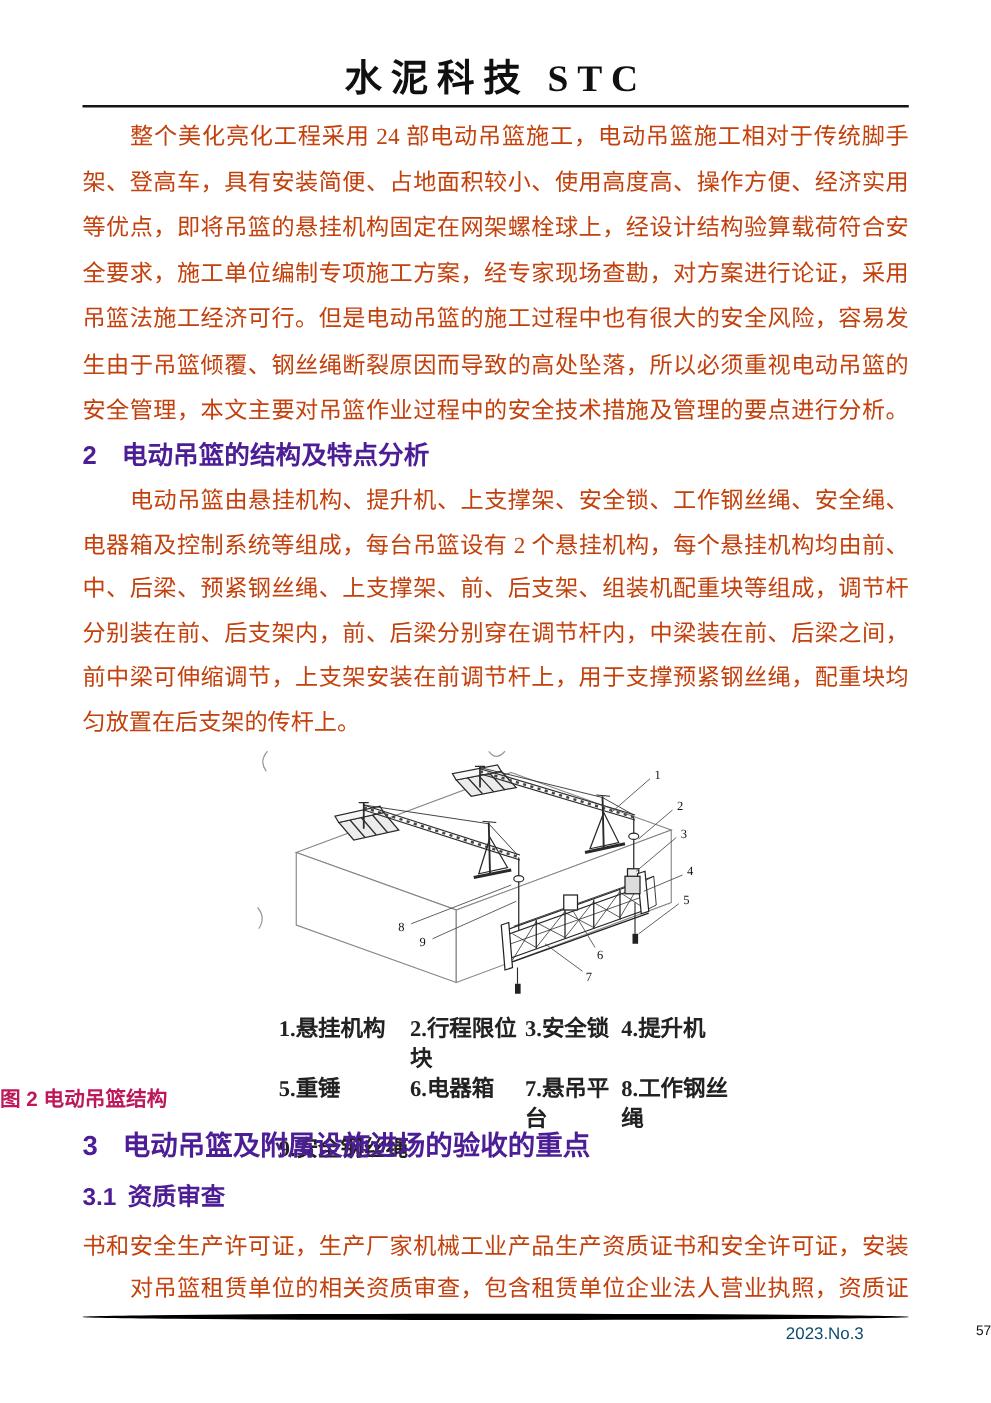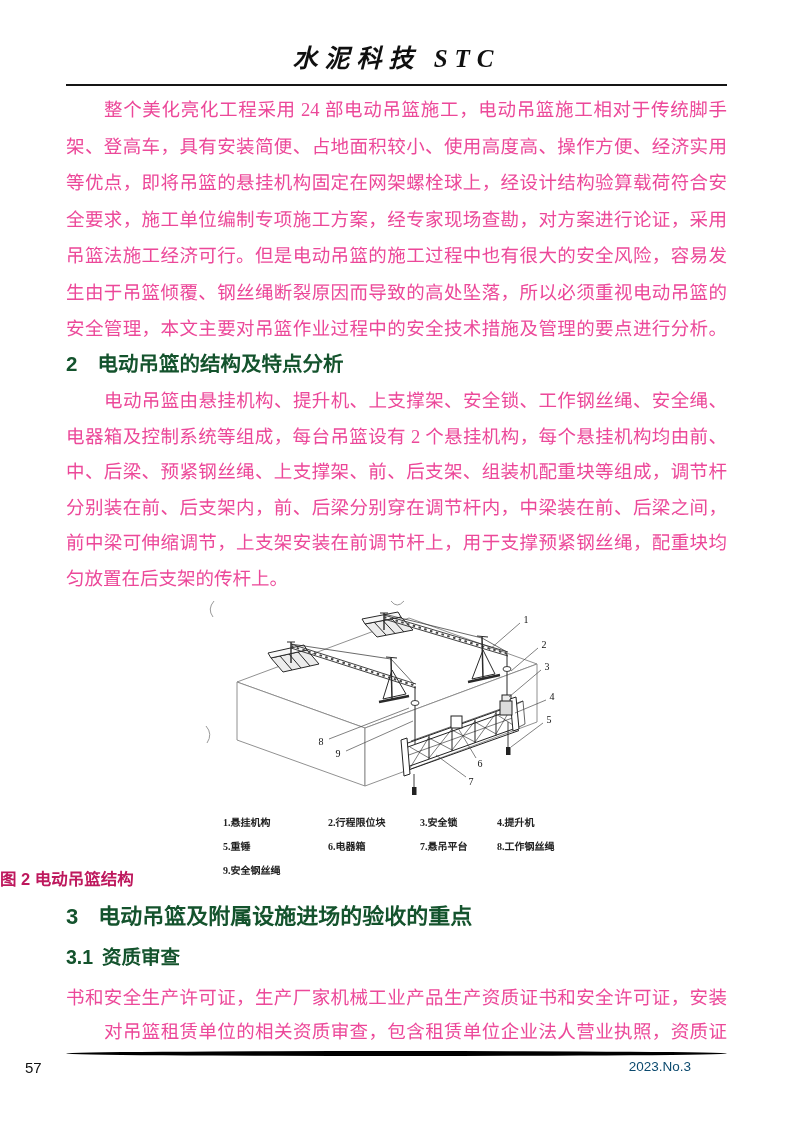--- a/index.html
+++ b/index.html
@@ -1,48 +1,48 @@
 <!DOCTYPE html>
 <html lang="zh-CN"><head>
 <meta charset="utf-8">
 <style>
   html,body { margin:0; padding:0; background:#ffffff; }
   .page { position:relative; width:793px; height:1122px; background:#fff; overflow:hidden;
           font-family:"Liberation Serif","DejaVu Serif",serif; color:#1a1a1a; }
   .abs { position:absolute; }
 
   .header-title { top:38px; left:0; right:0; text-align:center;
-          font-size:25px; font-weight:bold; font-style:italic; letter-spacing:7px; color:#101010; }
+          font-size:30px; font-weight:bold; letter-spacing:7px; color:#101010; }
   .header-rule { top:84px; left:66px; width:661px; height:2px; background:#151515; }
 
-  .para { left:66px; width:661px; font-size:18.5px; color:#ec4899; }
+  .para { left:66px; width:661px; font-size:18.5px; color:#c2410c; }
   .para .line { text-align:justify; text-align-last:justify; overflow:hidden; white-space:nowrap; }
   .para .line.plain { text-align:center; text-align-last:left; }
   .para .line.indent { text-indent:38px; }
   .p1 { top:92px; }  .p1 .line { height:36.5px; line-height:36.5px; }
   .p2 { top:384px; } .p2 .line { height:35.5px; line-height:35.5px; }
   .p3 { top:981px; } .p3 .line { height:34px;   line-height:34px; }
 
-  .heading { left:66px; font-family:"Liberation Sans","DejaVu Sans",sans-serif; font-weight:bold; color:#14532d; }
+  .heading { left:66px; font-family:"Liberation Sans","DejaVu Sans",sans-serif; font-weight:bold; color:#4c1d95; }
   .h2  { top:347px; font-size:20.5px; }
   .h3  { top:898px; font-size:22px; }
   .h31 { top:941px; font-size:19.5px; }
   .hnum { display:inline-block; margin-right:20px; }
   .hnum-sm { display:inline-block; margin-right:9px; }
 
   .figure { top:598px; left:205px; width:395px; }
   .figure svg { display:block; }
   .legend { margin:8px 0 4px 18px; display:grid; grid-template-columns:105px 92px 77px auto;
-            font-weight:bold; font-size:10px; line-height:24px; color:#222; }
+            font-weight:bold; font-size:18px; line-height:24px; color:#222; }
   .fig-caption { top:866px; left:0; right:0; text-align:left;
             font-family:"Liberation Sans","DejaVu Sans",sans-serif; font-weight:bold; font-size:16.5px; color:#be185d; }
 
   .footer-rule { top:1051px; left:66px; width:661px; height:5px; background:#000; border-radius:50%; }
-  .footer-page { top:1059px; left:0; right:0; text-align:left;
-            font-family:"Liberation Sans","DejaVu Sans",sans-serif; font-size:15px; color:#111;margin-left:25px; }
+  .footer-page { top:1059px; left:0; right:0; text-align:right;
+            font-family:"Liberation Sans","DejaVu Sans",sans-serif; font-size:11px; color:#111; }
   .footer-issue { top:1059px; right:102px;
             font-family:"Liberation Sans","DejaVu Sans",sans-serif; font-size:13.5px; color:#0c4a6e; }
 </style>
 </head>
 <body>
 
 <div class="page">
 
   <div class="abs header-title">水泥科技 STC</div>
   <div class="abs header-rule"></div>

